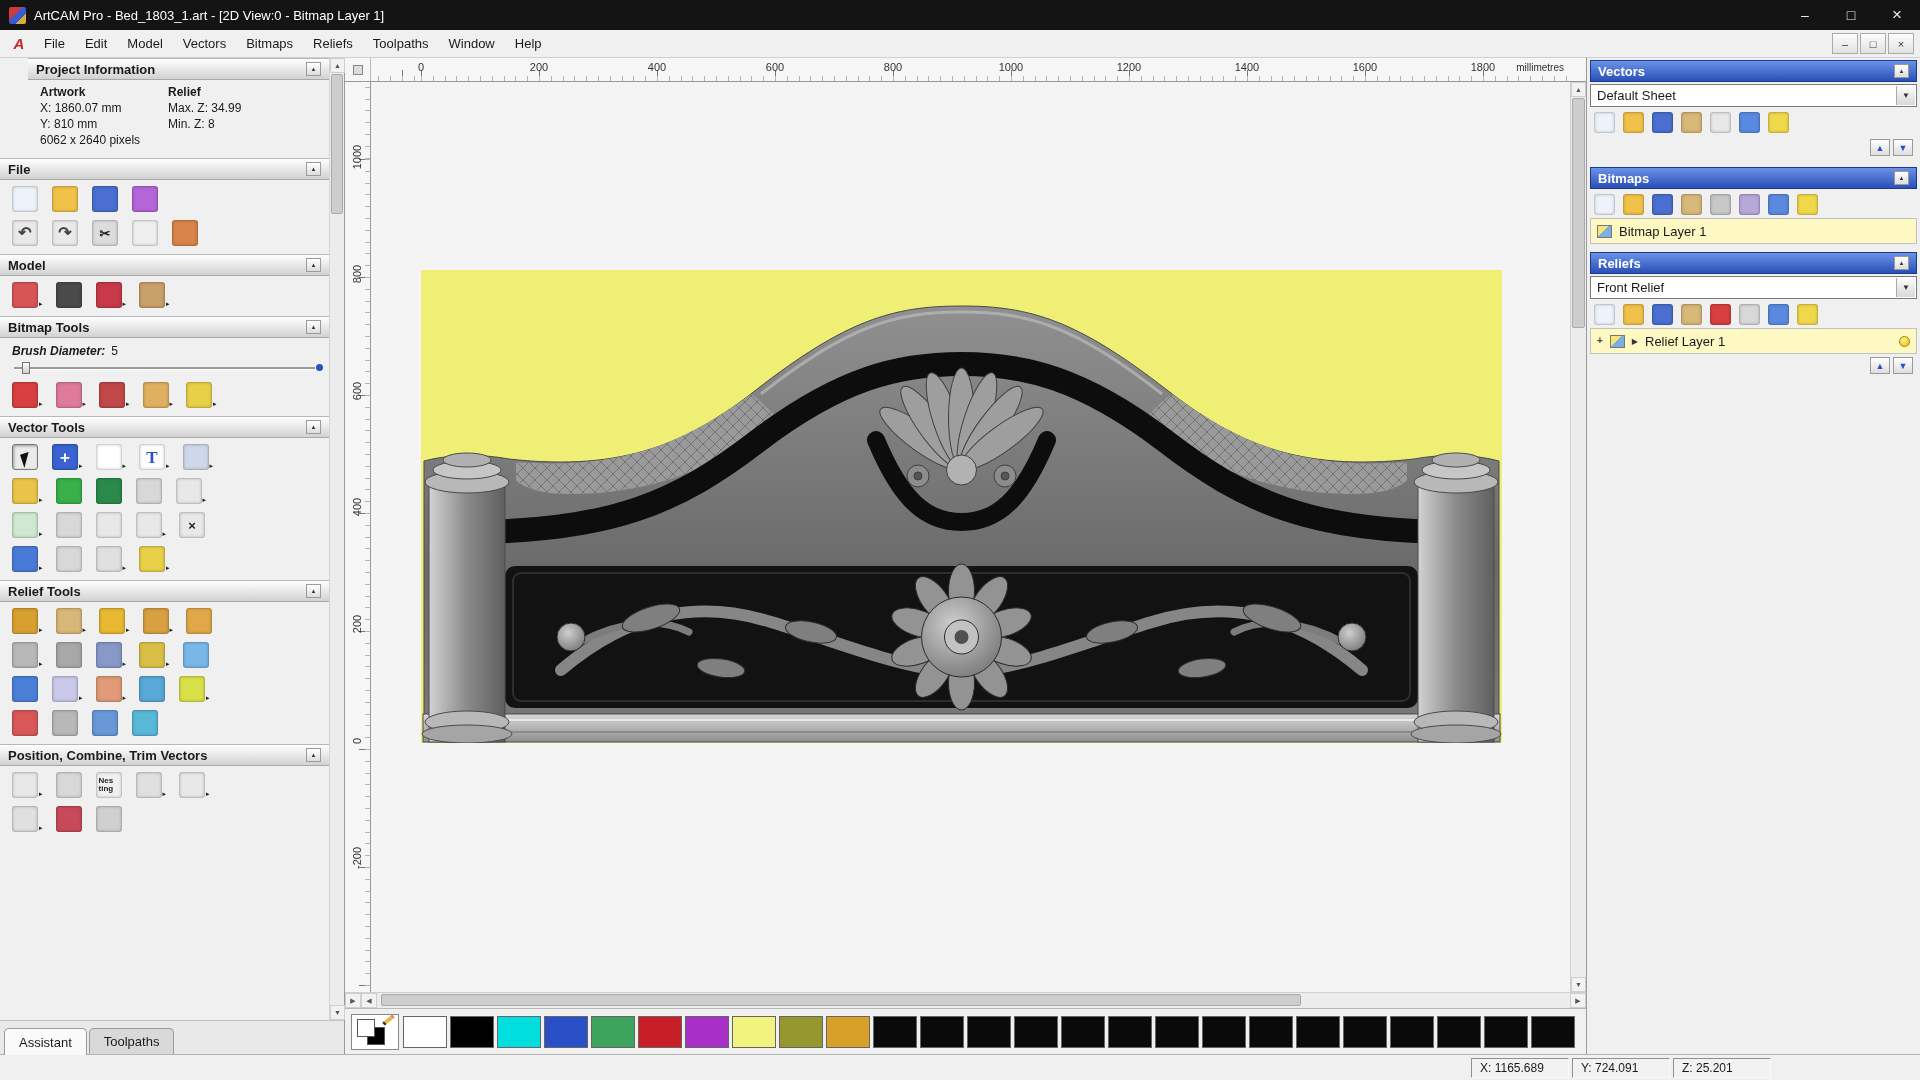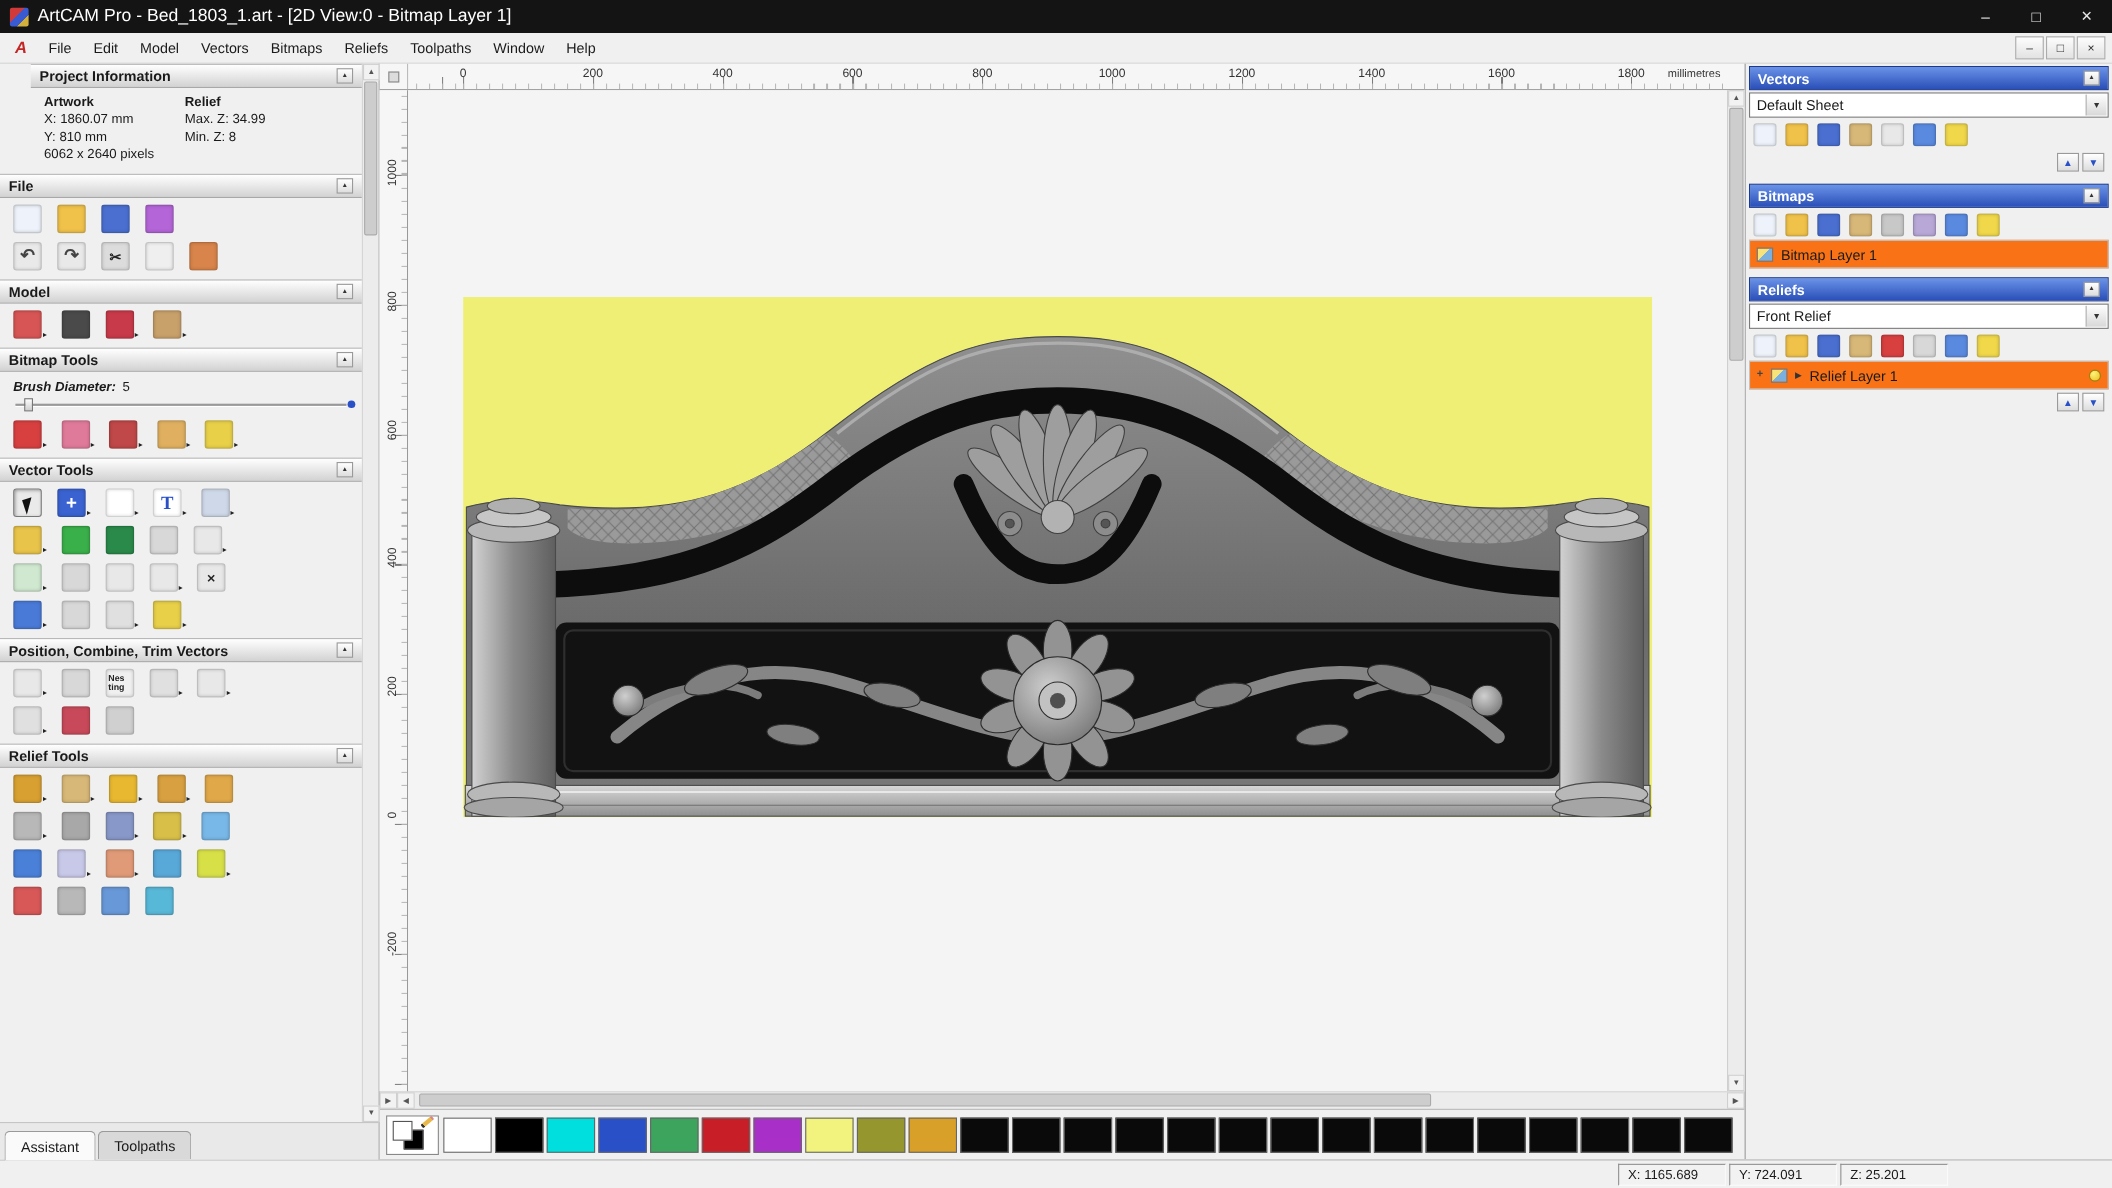--- a/index.html
+++ b/index.html
@@ -2,21 +2,21 @@
 <html><head>
 <meta charset="utf-8">
 <style>
   *{box-sizing:border-box;margin:0;padding:0;}
   html,body{width:1920px;height:1080px;overflow:hidden;font-family:"Liberation Sans",sans-serif;font-size:13px;color:#1a1a1a;background:#f0f0f0;}
   body{display:flex;flex-direction:column;}
 
   
   .titlebar{height:30px;background:#141414;color:#fff;display:flex;align-items:center;flex:none;}
   .appicon{width:17px;height:17px;margin:0 8px 0 9px;border-radius:2px;background:linear-gradient(135deg,#d23a3a 0 40%,#3a5ad2 40% 70%,#d2b03a 70%);}
-  .tb-title{font-size:16px;}
+  .tb-title{font-size:13px;}
   .tb-sp{flex:1;}
   .tb-btn{width:46px;height:30px;display:flex;align-items:center;justify-content:center;color:#e8e8e8;font-size:14px;cursor:default;}
   .tb-btn.close{font-size:17px;}
 
   
   .menubar{height:28px;background:#f0f0f0;border-bottom:1px solid #d0d0d0;display:flex;align-items:center;flex:none;padding-left:4px;}
   .applogo{width:18px;height:18px;margin:0 6px;color:#c42525;font-weight:bold;font-style:italic;font-size:15px;display:flex;align-items:center;justify-content:center;}
   .menuitem{padding:4px 10px;font-size:13px;}
   .mdi-btns{margin-left:auto;display:flex;gap:2px;margin-right:6px;}
   .mdi-btn{width:26px;height:21px;border:1px solid #ababab;background:linear-gradient(#fdfdfd,#e2e2e2);display:flex;align-items:center;justify-content:center;font-size:11px;color:#333;}
@@ -120,21 +120,21 @@
   
   .rightpanel{width:334px;flex:none;border-left:1px solid #9a9a9a;background:#f0f0f0;display:flex;flex-direction:column;padding:2px 3px 0 3px;}
   .rsec{margin-bottom:8px;}
   .rp-header{height:22px;background:linear-gradient(#6a93e8,#2a4fb8);color:#fff;font-weight:bold;display:flex;align-items:center;padding:0 7px;border:1px solid #1a3a90;}
   .rp-header .collapse-btn{color:#333;}
   .rp-dropdown{height:23px;background:#fff;border:1px solid #7a7a7a;display:flex;align-items:center;padding:0 6px;margin-top:2px;font-size:13px;position:relative;}
   .dd-btn{position:absolute;right:1px;top:1px;bottom:1px;width:19px;background:linear-gradient(#fdfdfd,#d8d8d8);border-left:1px solid #aaa;display:flex;align-items:center;justify-content:center;font-size:8px;color:#333;}
   .rp-toolbar{display:flex;gap:8px;padding:5px 4px 3px 4px;align-items:flex-end;}
   .rp-toolbar .tool-ic{width:21px;height:21px;}
   .layer-row{height:26px;display:flex;align-items:center;gap:7px;padding:0 6px;background:#dcdcdc;border:1px solid #c2c2c2;font-size:13px;}
-  .layer-row.plain{background:#f97316;}
+  .layer-row.plain{background:#fef9c3;}
   .chip{width:13px;height:13px;border-radius:50%;border:1px solid #555;flex:none;}
   .lr-sp{flex:1;}
   .mini-btn{width:18px;height:18px;border:1px solid #9a9a9a;background:linear-gradient(#fff,#ddd);display:flex;align-items:center;justify-content:center;}
   .bulb{width:11px;height:11px;border-radius:50%;background:radial-gradient(circle at 35% 30%,#fff27a,#e8c020);border:1px solid #a08010;}
   .linkic{width:12px;height:8px;border:2px solid #888;border-radius:4px;}
   .pencilic{width:12px;height:4px;background:linear-gradient(90deg,#333 0 2px,#e8b84a 2px 10px,#d88888 10px);transform:rotate(-40deg);border-radius:1px;}
   .thumbic{width:15px;height:13px;border:1px solid #777;background:linear-gradient(135deg,#f8e27a 0 45%,#7ab0e0 45%);flex:none;}
   .updown{display:flex;justify-content:flex-end;gap:3px;padding:3px 4px;}
   .ud-btn{width:20px;height:17px;border:1px solid #9a9a9a;background:linear-gradient(#fff,#ddd);color:#2a50c8;font-size:9px;display:flex;align-items:center;justify-content:center;}
   .expander{font-size:8px;color:#333;}
@@ -467,20 +467,149 @@
             </span>
             <span class="tool" data-name="create-star-icon">
               <span class="tool-ic" style="background: rgb(232, 208, 72);">
                 <span class="tool-g"></span>
               </span>
               <span class="fly">▸</span>
             </span>
         </div>
       </div>
 
+      <div class="lsec" data-name="section-relief-tools">
+        <div class="shead">
+          <span data-name="section-title">Relief Tools</span>
+          <span class="collapse-btn" data-name="collapse-section-button">▲</span>
+        </div>
+        <div class="trow">
+          <span class="tool" data-name="calculate-relief-icon">
+              <span class="tool-ic" style="background: rgb(216, 160, 48);">
+                <span class="tool-g"></span>
+              </span>
+              <span class="fly">▸</span>
+            </span>
+            <span class="tool" data-name="zero-plane-icon">
+              <span class="tool-ic" style="background: rgb(216, 184, 120);">
+                <span class="tool-g"></span>
+              </span>
+              <span class="fly">▸</span>
+            </span>
+            <span class="tool" data-name="shape-wizard-icon">
+              <span class="tool-ic" style="background: rgb(232, 184, 48);">
+                <span class="tool-g"></span>
+              </span>
+              <span class="fly">▸</span>
+            </span>
+            <span class="tool" data-name="extrude-icon">
+              <span class="tool-ic" style="background: rgb(216, 160, 64);">
+                <span class="tool-g"></span>
+              </span>
+              <span class="fly">▸</span>
+            </span>
+            <span class="tool" data-name="spin-icon">
+              <span class="tool-ic" style="background: rgb(224, 168, 72);">
+                <span class="tool-g"></span>
+              </span>
+              <span class="fly"></span>
+            </span>
+        </div>
+        <div class="trow">
+          <span class="tool" data-name="smooth-relief-icon">
+              <span class="tool-ic" style="background: rgb(184, 184, 184);">
+                <span class="tool-g"></span>
+              </span>
+              <span class="fly">▸</span>
+            </span>
+            <span class="tool" data-name="texture-relief-icon">
+              <span class="tool-ic" style="background: rgb(168, 168, 168);">
+                <span class="tool-g"></span>
+              </span>
+              <span class="fly"></span>
+            </span>
+            <span class="tool" data-name="relief-library-icon">
+              <span class="tool-ic" style="background: rgb(136, 152, 200);">
+                <span class="tool-g"></span>
+              </span>
+              <span class="fly">▸</span>
+            </span>
+            <span class="tool" data-name="offset-relief-icon">
+              <span class="tool-ic" style="background: rgb(216, 192, 72);">
+                <span class="tool-g"></span>
+              </span>
+              <span class="fly">▸</span>
+            </span>
+            <span class="tool" data-name="envelope-distort-icon">
+              <span class="tool-ic" style="background: rgb(120, 184, 232);">
+                <span class="tool-g"></span>
+              </span>
+              <span class="fly"></span>
+            </span>
+        </div>
+        <div class="trow">
+          <span class="tool" data-name="two-rail-sweep-icon">
+              <span class="tool-ic" style="background: rgb(74, 128, 216);">
+                <span class="tool-g"></span>
+              </span>
+              <span class="fly"></span>
+            </span>
+            <span class="tool" data-name="weave-wizard-icon">
+              <span class="tool-ic" style="background: rgb(200, 200, 232);">
+                <span class="tool-g"></span>
+              </span>
+              <span class="fly">▸</span>
+            </span>
+            <span class="tool" data-name="face-wizard-icon">
+              <span class="tool-ic" style="background: rgb(224, 154, 120);">
+                <span class="tool-g"></span>
+              </span>
+              <span class="fly">▸</span>
+            </span>
+            <span class="tool" data-name="texture-flow-icon">
+              <span class="tool-ic" style="background: rgb(88, 168, 216);">
+                <span class="tool-g"></span>
+              </span>
+              <span class="fly"></span>
+            </span>
+            <span class="tool" data-name="isoform-icon">
+              <span class="tool-ic" style="background: rgb(216, 224, 72);">
+                <span class="tool-g"></span>
+              </span>
+              <span class="fly">▸</span>
+            </span>
+        </div>
+        <div class="trow">
+          <span class="tool" data-name="dome-icon">
+              <span class="tool-ic" style="background: rgb(216, 88, 88);">
+                <span class="tool-g"></span>
+              </span>
+              <span class="fly"></span>
+            </span>
+            <span class="tool" data-name="mesh-creator-icon">
+              <span class="tool-ic" style="background: rgb(184, 184, 184);">
+                <span class="tool-g"></span>
+              </span>
+              <span class="fly"></span>
+            </span>
+            <span class="tool" data-name="sphere-icon">
+              <span class="tool-ic" style="background: rgb(104, 152, 216);">
+                <span class="tool-g"></span>
+              </span>
+              <span class="fly"></span>
+            </span>
+            <span class="tool" data-name="cookie-cutter-icon">
+              <span class="tool-ic" style="background: rgb(88, 184, 216);">
+                <span class="tool-g"></span>
+              </span>
+              <span class="fly"></span>
+            </span>
+        </div>
+      </div>
+
       <div class="lsec" data-name="section-position-combine-trim">
         <div class="shead">
           <span data-name="section-title">Position, Combine, Trim Vectors</span>
           <span class="collapse-btn" data-name="collapse-section-button">▲</span>
         </div>
         <div class="trow">
           <span class="tool" data-name="align-vectors-icon">
               <span class="tool-ic" style="background: rgb(232, 232, 232);">
                 <span class="tool-g"></span>
               </span>
@@ -519,149 +648,20 @@
               <span class="fly">▸</span>
             </span>
             <span class="tool" data-name="weld-vectors-icon">
               <span class="tool-ic" style="background: rgb(200, 74, 90);">
                 <span class="tool-g"></span>
               </span>
               <span class="fly"></span>
             </span>
             <span class="tool" data-name="create-spiral-icon">
               <span class="tool-ic" style="background: rgb(208, 208, 208);">
-                <span class="tool-g"></span>
-              </span>
-              <span class="fly"></span>
-            </span>
-        </div>
-      </div>
-
-      <div class="lsec" data-name="section-relief-tools">
-        <div class="shead">
-          <span data-name="section-title">Relief Tools</span>
-          <span class="collapse-btn" data-name="collapse-section-button">▲</span>
-        </div>
-        <div class="trow">
-          <span class="tool" data-name="calculate-relief-icon">
-              <span class="tool-ic" style="background: rgb(216, 160, 48);">
-                <span class="tool-g"></span>
-              </span>
-              <span class="fly">▸</span>
-            </span>
-            <span class="tool" data-name="zero-plane-icon">
-              <span class="tool-ic" style="background: rgb(216, 184, 120);">
-                <span class="tool-g"></span>
-              </span>
-              <span class="fly">▸</span>
-            </span>
-            <span class="tool" data-name="shape-wizard-icon">
-              <span class="tool-ic" style="background: rgb(232, 184, 48);">
-                <span class="tool-g"></span>
-              </span>
-              <span class="fly">▸</span>
-            </span>
-            <span class="tool" data-name="extrude-icon">
-              <span class="tool-ic" style="background: rgb(216, 160, 64);">
-                <span class="tool-g"></span>
-              </span>
-              <span class="fly">▸</span>
-            </span>
-            <span class="tool" data-name="spin-icon">
-              <span class="tool-ic" style="background: rgb(224, 168, 72);">
-                <span class="tool-g"></span>
-              </span>
-              <span class="fly"></span>
-            </span>
-        </div>
-        <div class="trow">
-          <span class="tool" data-name="smooth-relief-icon">
-              <span class="tool-ic" style="background: rgb(184, 184, 184);">
-                <span class="tool-g"></span>
-              </span>
-              <span class="fly">▸</span>
-            </span>
-            <span class="tool" data-name="texture-relief-icon">
-              <span class="tool-ic" style="background: rgb(168, 168, 168);">
-                <span class="tool-g"></span>
-              </span>
-              <span class="fly"></span>
-            </span>
-            <span class="tool" data-name="relief-library-icon">
-              <span class="tool-ic" style="background: rgb(136, 152, 200);">
-                <span class="tool-g"></span>
-              </span>
-              <span class="fly">▸</span>
-            </span>
-            <span class="tool" data-name="offset-relief-icon">
-              <span class="tool-ic" style="background: rgb(216, 192, 72);">
-                <span class="tool-g"></span>
-              </span>
-              <span class="fly">▸</span>
-            </span>
-            <span class="tool" data-name="envelope-distort-icon">
-              <span class="tool-ic" style="background: rgb(120, 184, 232);">
-                <span class="tool-g"></span>
-              </span>
-              <span class="fly"></span>
-            </span>
-        </div>
-        <div class="trow">
-          <span class="tool" data-name="two-rail-sweep-icon">
-              <span class="tool-ic" style="background: rgb(74, 128, 216);">
-                <span class="tool-g"></span>
-              </span>
-              <span class="fly"></span>
-            </span>
-            <span class="tool" data-name="weave-wizard-icon">
-              <span class="tool-ic" style="background: rgb(200, 200, 232);">
-                <span class="tool-g"></span>
-              </span>
-              <span class="fly">▸</span>
-            </span>
-            <span class="tool" data-name="face-wizard-icon">
-              <span class="tool-ic" style="background: rgb(224, 154, 120);">
-                <span class="tool-g"></span>
-              </span>
-              <span class="fly">▸</span>
-            </span>
-            <span class="tool" data-name="texture-flow-icon">
-              <span class="tool-ic" style="background: rgb(88, 168, 216);">
-                <span class="tool-g"></span>
-              </span>
-              <span class="fly"></span>
-            </span>
-            <span class="tool" data-name="isoform-icon">
-              <span class="tool-ic" style="background: rgb(216, 224, 72);">
-                <span class="tool-g"></span>
-              </span>
-              <span class="fly">▸</span>
-            </span>
-        </div>
-        <div class="trow">
-          <span class="tool" data-name="dome-icon">
-              <span class="tool-ic" style="background: rgb(216, 88, 88);">
-                <span class="tool-g"></span>
-              </span>
-              <span class="fly"></span>
-            </span>
-            <span class="tool" data-name="mesh-creator-icon">
-              <span class="tool-ic" style="background: rgb(184, 184, 184);">
-                <span class="tool-g"></span>
-              </span>
-              <span class="fly"></span>
-            </span>
-            <span class="tool" data-name="sphere-icon">
-              <span class="tool-ic" style="background: rgb(104, 152, 216);">
-                <span class="tool-g"></span>
-              </span>
-              <span class="fly"></span>
-            </span>
-            <span class="tool" data-name="cookie-cutter-icon">
-              <span class="tool-ic" style="background: rgb(88, 184, 216);">
                 <span class="tool-g"></span>
               </span>
               <span class="fly"></span>
             </span>
         </div>
       </div>
 
     </div>
 
     <div class="lp-sb" data-name="left-panel-scrollbar">

